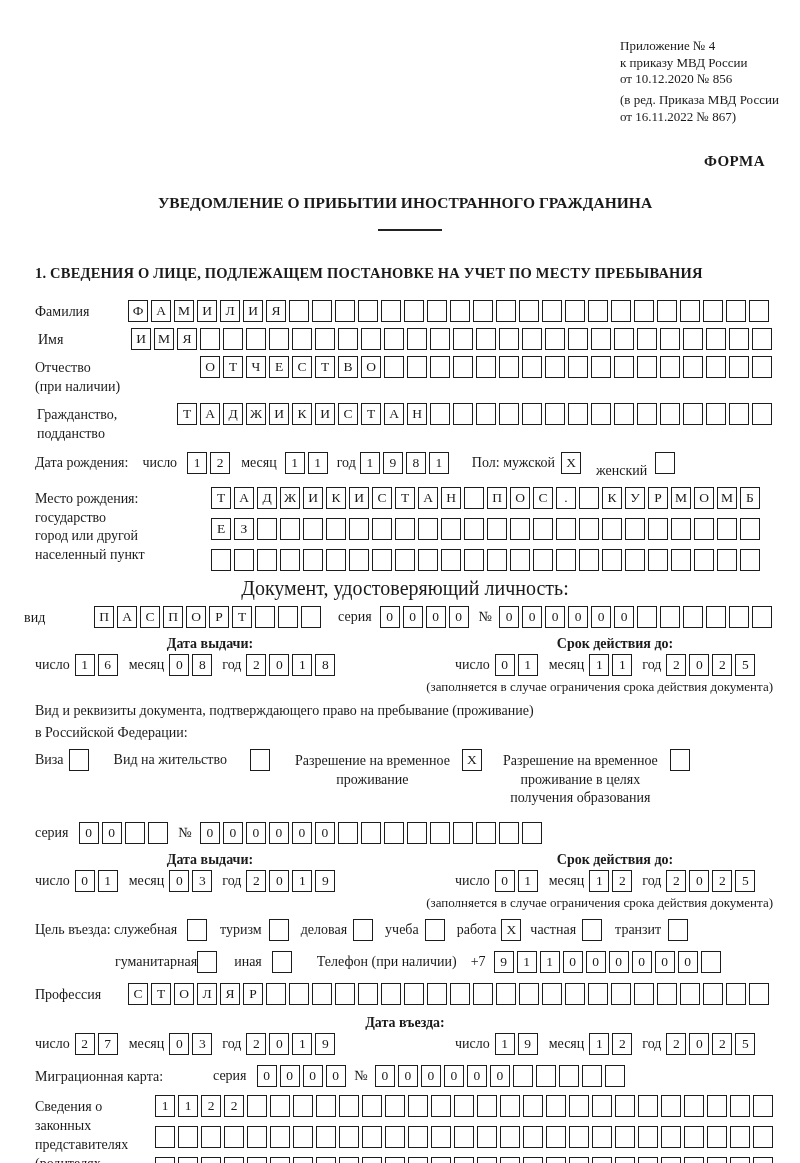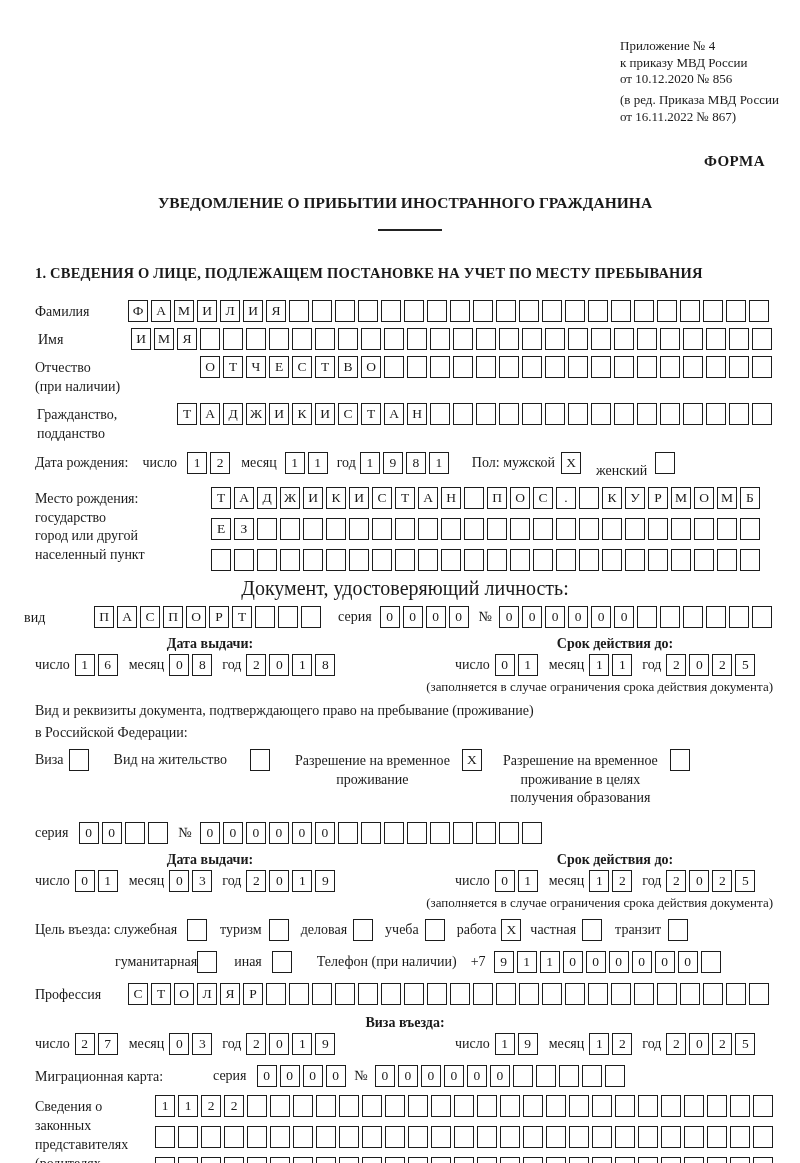--- a/index.html
+++ b/index.html
@@ -604,21 +604,21 @@
         <span class="cell"></span>
         <span class="cell"></span>
         <span class="cell"></span>
         <span class="cell"></span>
         <span class="cell"></span>
         <span class="cell"></span>
       </span>
   </div>
 
   <div class="dhdr mt10">
-    <div style="width:330px;text-align:center">Виза въезда:</div>
+    <div style="width:330px;text-align:center">Дата въезда:</div>
   </div>
 
   <div class="frow" style="margin-top:2px">
     <div class="dgrp" style="width:345px">
       <span class="lbl">число</span>
       <span class="cells">
           <span class="cell">2</span>
           <span class="cell">7</span>
         </span>
       <span class="lbl" style="margin-left:8px">месяц</span>

